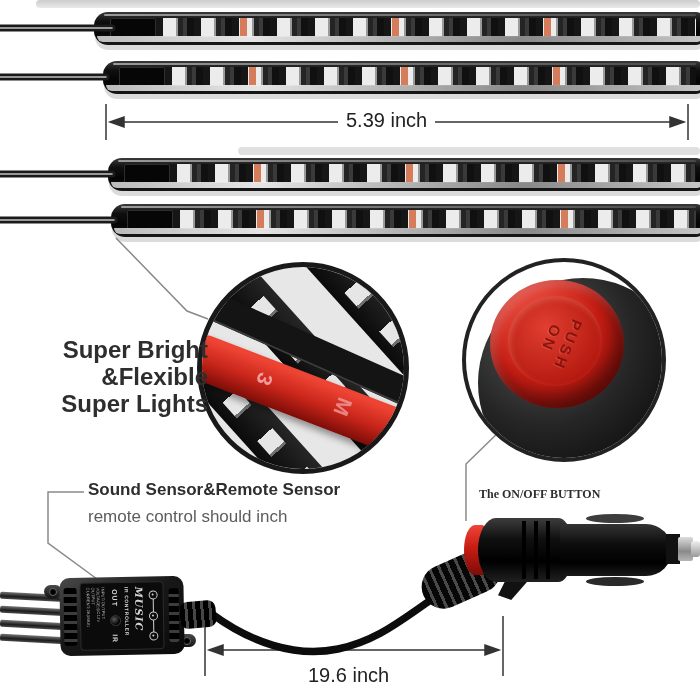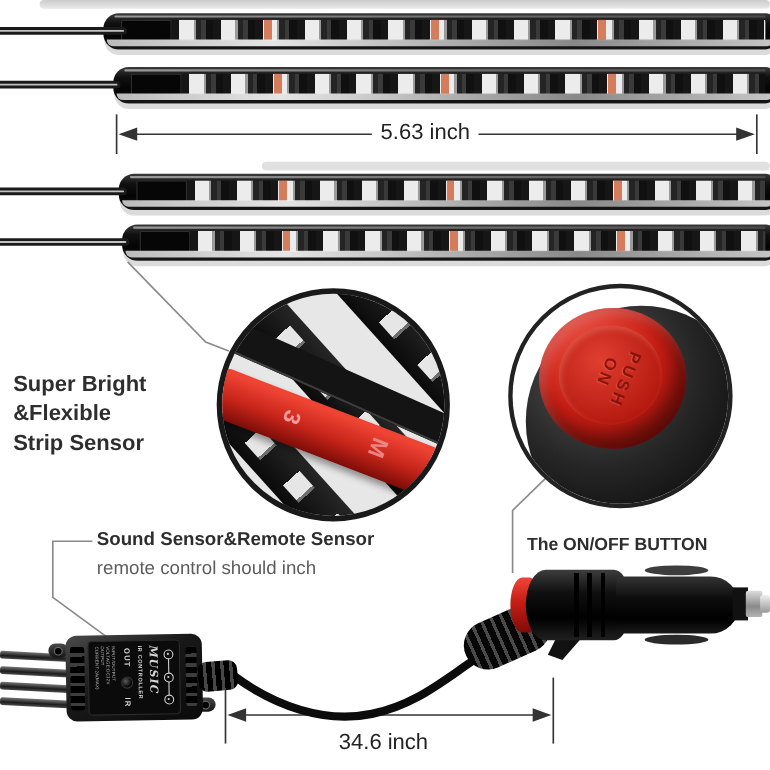--- a/index.html
+++ b/index.html
@@ -65,25 +65,25 @@
           box-shadow:inset -8px -12px 18px rgba(0,0,0,.45), inset 5px 7px 10px rgba(255,255,255,.22);}
   .cr-btn-inner{position:absolute;left:42px;top:34px;width:94px;height:90px;border-radius:50%;
           background:radial-gradient(circle at 40% 35%, #e03e30, #b51a10 72%);
           box-shadow:inset 2px 3px 6px rgba(255,160,140,.35);}
   .cr-emboss{position:absolute;left:46px;top:32px;width:96px;height:96px;transform:rotate(112deg);
           display:flex;flex-direction:column;align-items:center;justify-content:center;gap:1px;
           color:#7c100a;font-weight:700;letter-spacing:3px;font-size:15px;opacity:.85;
           text-shadow:1px 1px 1px rgba(255,150,130,.35);}
 
   
-  .feat{position:absolute;left:12px;top:336px;width:196px;text-align:left;
-        font-size:20px;font-weight:600;color:var(--text-dark,#3a3a3a);line-height:27px;}
+  .feat{position:absolute;left:12px;top:336px;width:196px;text-align:right;
+        font-size:24px;font-weight:600;color:var(--text-dark,#3a3a3a);line-height:27px;}
   .sensor-title{position:absolute;left:88px;top:480px;font-size:17px;font-weight:700;color:var(--text-dark,#2e2e2e);}
   .sensor-desc{position:absolute;left:88px;top:506px;font-size:17px;color:var(--text-gray,#5c5c5c);line-height:21px;}
-  .onoff{position:absolute;left:479px;top:487px;font-size:16px;font-weight:700;color:var(--text-dark,#2e2e2e);}
+  .onoff{position:absolute;left:479px;top:487px;font-size:12px;font-weight:700;color:var(--text-dark,#2e2e2e);font-family:Liberation Serif, serif;}
 
   
   .controller{position:absolute;left:60px;top:577px;width:124px;height:78px;border-radius:10px;
         background:linear-gradient(150deg,#4a4a4a,#181818 45%,#0a0a0a);transform:rotate(-1deg);}
   .controller::before{content:"";position:absolute;left:4px;top:10px;bottom:10px;width:13px;
         background:repeating-linear-gradient(180deg,#000 0 6px,#3d3d3d 6px 9px);border-radius:3px;}
   .controller::after{content:"";position:absolute;right:5px;top:12px;bottom:12px;width:10px;
         background:repeating-linear-gradient(180deg,#000 0 6px,#3d3d3d 6px 9px);border-radius:3px;}
   .ctrl-label{position:absolute;left:20px;top:5px;width:84px;height:68px;background:#0b0b0b;
         border:1px solid #2c2c2c;border-radius:4px;display:flex;flex-direction:row;
@@ -189,22 +189,22 @@
       <line x1="209" y1="650" x2="499" y2="650"></line>
       <polygon points="209,650 223,645 223,655"></polygon>
       <polygon points="499,650 485,645 485,655"></polygon>
     </g>
     <polyline points="116,238 187,311 208,319" fill="none" stroke="#8a8a8a" stroke-width="1.5"></polyline>
     <polyline points="84,492 48,492 48,543 97,579" fill="none" stroke="#8a8a8a" stroke-width="1.5"></polyline>
     <polyline points="503,428 466,464 466,521" fill="none" stroke="#8a8a8a" stroke-width="1.5"></polyline>
     <path d="M212,614 C250,642 295,658 338,649 C376,641 400,621 428,602" fill="none" stroke="#0c0c0c" stroke-width="7.5" stroke-linecap="round"></path>
   </svg>
 
-  <div class="dim-label dim1">5.63 inch</div>
-  <div class="dim-label dim2">34.6 inch</div>
+  <div class="dim-label dim1">5.39 inch</div>
+  <div class="dim-label dim2">19.6 inch</div>
 
   <div class="circle-left">
     <div class="cl-rot">
       <div class="cl-bar cl-b1">
           <div class="chips"></div>
         </div>
       <div class="cl-bar cl-b2">
           <div class="chips"></div>
         </div>
       <div class="cl-bar cl-b3">
@@ -223,21 +223,21 @@
     <div class="cr-btn"></div>
     <div class="cr-btn-inner"></div>
     <div class="cr-emboss">
       <span>PUSH</span>
       <span>ON</span>
     </div>
   </div>
 
   <div class="feat">
     <span>Super Bright &amp;Flexible</span><br>
-    <span>Strip Sensor</span>
+    <span>Super Lights</span>
   </div>
   <div class="sensor-title">Sound Sensor&amp;Remote Sensor</div>
   <div class="sensor-desc">
     <span>remote control should inch</span><br>
   </div>
   <div class="onoff">The ON/OFF BUTTON</div>
 
   <div class="ribbon rb1"></div>
   <div class="ribbon rb2"></div>
   <div class="ribbon rb3"></div>

